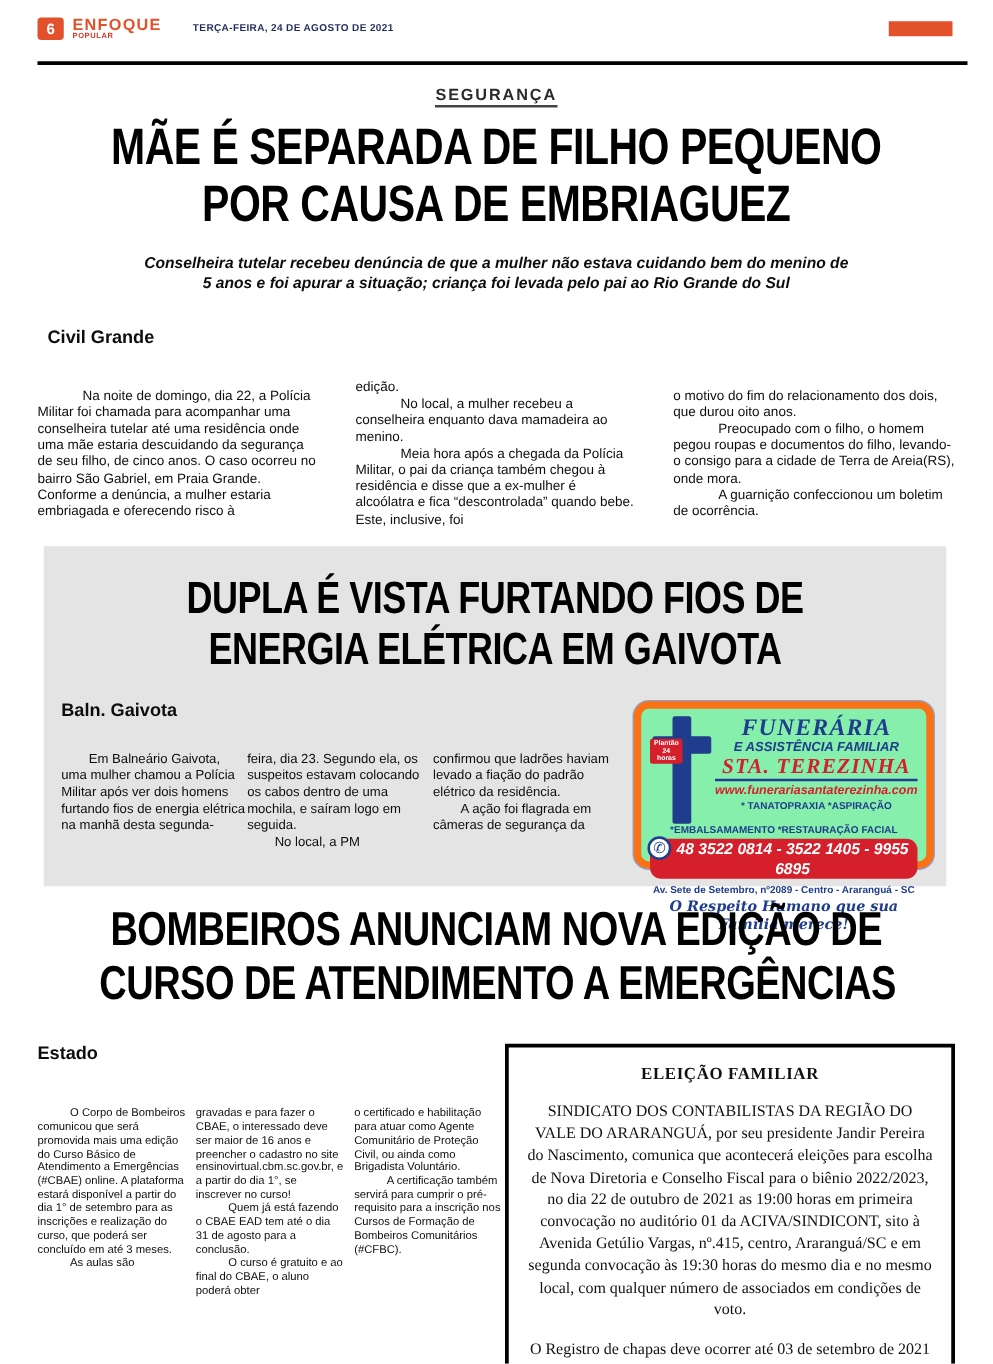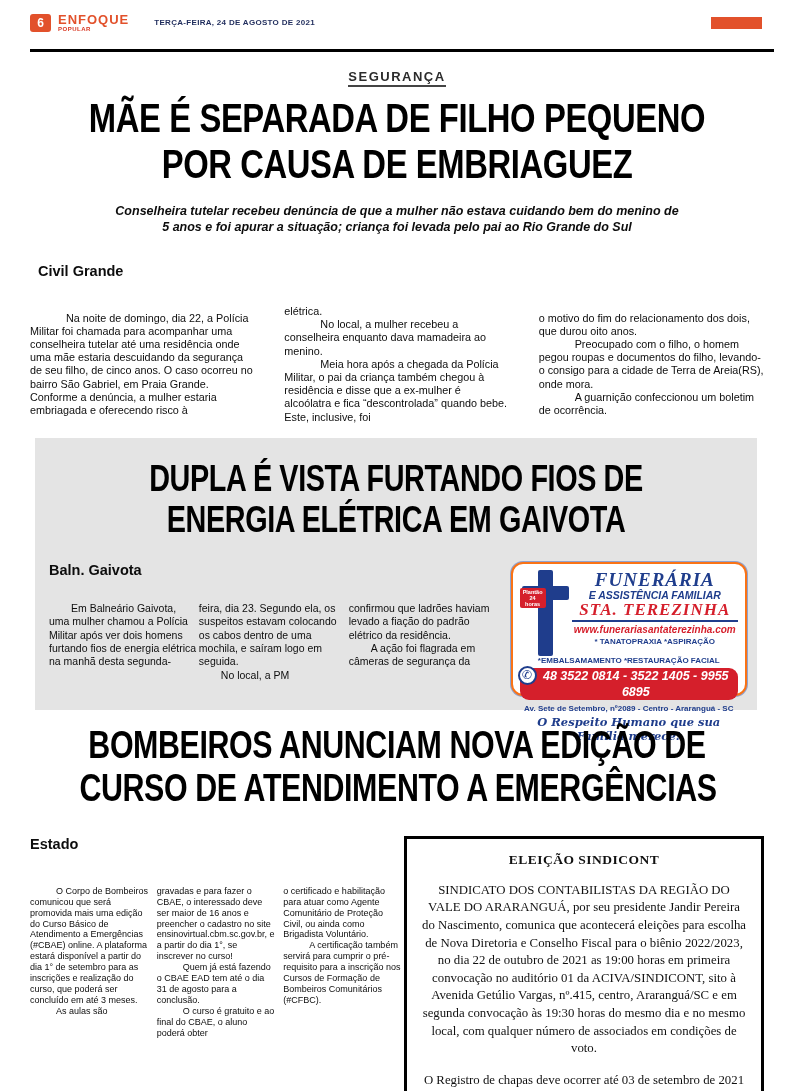--- a/index.html
+++ b/index.html
@@ -46,21 +46,21 @@
   
   .gray-block { background:#e4e4e4; margin:14px 37px 0 35px; padding:12px 10px 14px 10px; }
   .g-row { display:flex; margin-top:22px; }
   .g-left { width:465px; padding-left:4px; }
   .a2-cols { display:flex; gap:0; margin-top:24px; }
   .a2-cols .col { flex:1; }
   .a2-cols .body-p { font-size:10.5px; line-height:13.4px; }
   .a2-cols .indent { text-indent:22px; }
 
   
-  .ad { width:242px; margin-left:12px; background:#ffffff; border:2px solid #f97316; border-radius:12px;
+  .ad { width:242px; margin-left:12px; background:#86efac; border:6px solid #f97316; border-radius:12px;
         padding:6px 7px 5px 7px; box-shadow:0 0 0 1px #8fa2cf; height:134px; }
   .ad-top { display:flex; }
   .ad-cross { position:relative; width:52px; height:86px; flex:none; }
   .cv { position:absolute; left:18px; top:0; width:15px; height:86px; background:#1f3d8c; border-radius:2px; }
   .ch { position:absolute; left:2px; top:16px; width:47px; height:14px; background:#1f3d8c; border-radius:2px; }
   .plantao { position:absolute; left:0px; top:18px; background:#d51f2b; color:#fff; font-weight:bold;
              font-size:5.5px; line-height:6px; padding:1px 2px; border-radius:2px; text-align:center; width:26px; }
   .ad-head { flex:1; text-align:center; }
   .ad-t1 { color:#1f3d8c; font-family:"Liberation Serif",serif; font-style:italic; font-weight:bold;
            font-size:19px; line-height:19px; letter-spacing:1px; }
@@ -123,21 +123,21 @@
       <div class="hl-line">MÃE É SEPARADA DE FILHO PEQUENO</div>
       <div class="hl-line">POR CAUSA DE EMBRIAGUEZ</div>
     </div>
     <p class="deck">Conselheira tutelar recebeu denúncia de que a mulher não estava cuidando bem do menino de 5 anos e foi apurar a situação; criança foi levada pelo pai ao Rio Grande do Sul</p>
     <div class="byline a1-byline">Civil Grande</div>
     <div class="a1-cols">
       <div class="col">
         <p class="body-p indent">Na noite de domingo, dia 22, a Polícia Militar foi chamada para acompanhar uma conselheira tutelar até uma residência onde uma mãe estaria descuidando da segurança de seu filho, de cinco anos. O caso ocorreu no bairro São Gabriel, em Praia Grande. Conforme a denúncia, a mulher estaria embriagada e oferecendo risco à</p>
       </div>
       <div class="col">
-        <p class="body-p">elétrica.</p>
+        <p class="body-p">edição.</p>
         <p class="body-p indent">No local, a mulher recebeu a conselheira enquanto dava mamadeira ao menino.</p>
         <p class="body-p indent">Meia hora após a chegada da Polícia Militar, o pai da criança também chegou à residência e disse que a ex-mulher é alcoólatra e fica “descontrolada” quando bebe. Este, inclusive, foi</p>
       </div>
       <div class="col">
         <p class="body-p">o motivo do fim do relacionamento dos dois, que durou oito anos.</p>
         <p class="body-p indent">Preocupado com o filho, o homem pegou roupas e documentos do filho, levando-o consigo para a cidade de Terra de Areia(RS), onde mora.</p>
         <p class="body-p indent">A guarnição confeccionou um boletim de ocorrência.</p>
       </div>
     </div>
   </article>
@@ -210,21 +210,21 @@
             <p class="body-p indent">O curso é gratuito e ao final do CBAE, o aluno poderá obter</p>
           </div>
           <div class="col">
             <p class="body-p">o certificado e habilitação para atuar como Agente Comunitário de Proteção Civil, ou ainda como Brigadista Voluntário.</p>
             <p class="body-p indent">A certificação também servirá para cumprir o pré-requisito para a inscrição nos Cursos de Formação de Bombeiros Comunitários (#CFBC).</p>
           </div>
         </div>
       </div>
 
       <div class="notice-box">
-        <div class="notice-title">ELEIÇÃO SINDICONT</div>
+        <div class="notice-title">ELEIÇÃO FAMILIAR</div>
         <p class="notice-p">SINDICATO DOS CONTABILISTAS DA REGIÃO DO VALE DO ARARANGUÁ, por seu presidente Jandir Pereira do Nascimento, comunica que acontecerá eleições para escolha de Nova Diretoria e Conselho Fiscal para o biênio 2022/2023, no dia 22 de outubro de 2021 as 19:00 horas em primeira convocação no auditório 01 da ACIVA/SINDICONT, sito à Avenida Getúlio Vargas, nº.415, centro, Araranguá/SC e em segunda convocação às 19:30 horas do mesmo dia e no mesmo local, com qualquer número de associados em condições de voto.</p>
         <p class="notice-p">O Registro de chapas deve ocorrer até 03 de setembro de 2021 na sede do Sindicont, no horário das 09:00 horas às 12:00 horas e das 14:00 horas as 18:00 horas, o Edital pode ser visto na sede do Sindicont e também no site www.sindicontvaledoararangua.com.br. O prazo para impugnação das chapas inscritas é de 05 dias após a publicação das chapas inscritas.</p>
 
       </div>
     </div>
   </article>
 
 </div>
 
 </body></html>

